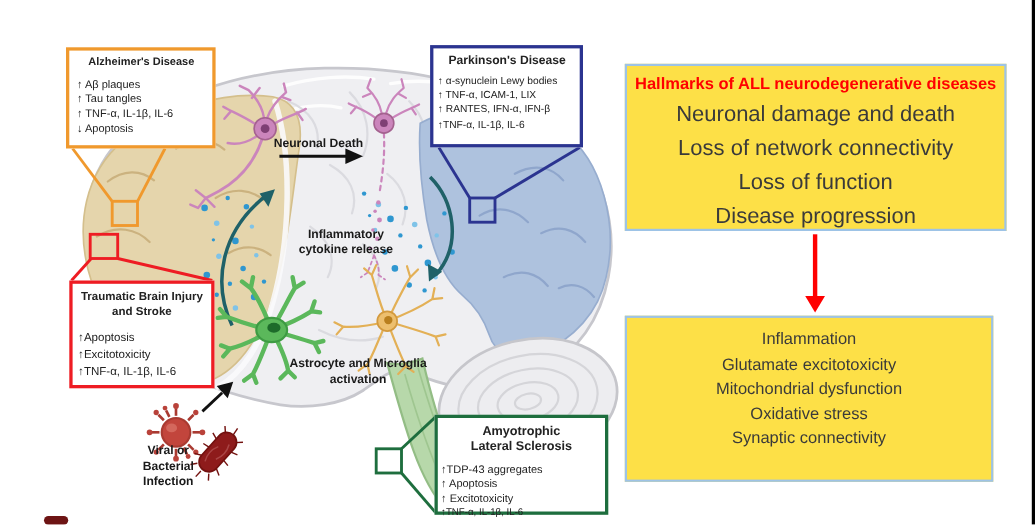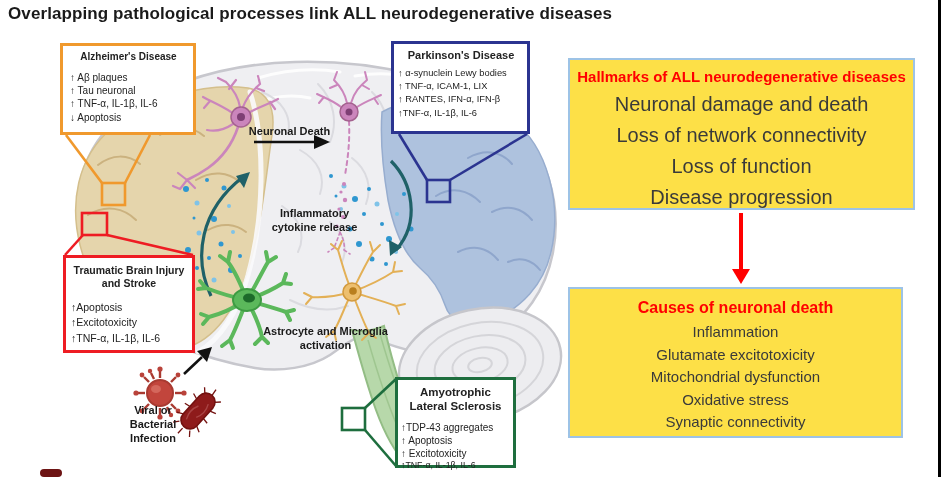--- a/index.html
+++ b/index.html
@@ -18,21 +18,21 @@
   .dbox .dlines div{text-align:left;color:#222;white-space:nowrap;}
   .box-alz{left:60px;top:43px;width:136px;height:92px;border:3px solid #F0992D;padding:5px 6px 4px 7px;}
   .box-alz .dtitle{font-size:10px;margin-bottom:9px;}
   .box-alz .dlines div{font-size:10px;line-height:1.32;}
   .box-park{left:391px;top:41px;width:139px;height:93px;border:3px solid #2B3490;padding:5px 3px 3px 4px;}
   .box-park .dtitle{font-size:11px;margin-bottom:6px;}
   .box-park .dlines div{font-size:9.3px;line-height:1.42;}
   .box-tbi{left:63px;top:255px;width:132px;height:98px;border:3px solid #EE1C23;padding:6px 5px;}
   .box-tbi .dtitle{font-size:10.5px;line-height:1.25;margin-bottom:10px;}
   .box-tbi .dlines div{font-size:10.5px;line-height:1.45;}
-  .box-als{left:395px;top:377px;width:121px;height:91px;border:3px solid #1E6E3E;padding:4px 3px;}
+  .box-als{left:395px;top:377px;width:158px;height:91px;border:3px solid #1E6E3E;padding:4px 3px;}
   .box-als .dtitle{font-size:11.5px;line-height:1.2;max-width:100px;margin:2px auto 7px auto;}
   .box-als .dlines div{font-size:10px;line-height:1.3;}
   .box-als .dlines div:last-child{font-size:8.8px;}
   
   .panel{position:absolute;background:#fde047;border:2px solid #9DC3E6;z-index:2;box-sizing:border-box;text-align:center;}
   .panel .ptitle{color:#FF0000;font-weight:bold;}
   .panel .pitems div{color:#3a3a3a;}
   .panel-hallmarks{left:568px;top:58px;width:347px;height:152px;padding:8px 6px;}
   .panel-hallmarks .ptitle{font-size:15px;line-height:1.25;margin-bottom:2px;}
   .panel-hallmarks .pitems div{font-size:20px;line-height:1.55;}
@@ -46,21 +46,20 @@
   .lbl-glia{left:258px;top:325px;width:135px;}
   .lbl-infection{left:120px;top:404px;width:66px;}
   .right-border{position:absolute;right:0;top:0;width:3px;height:477px;background:#000;z-index:4;}
   .corner-artifact{position:absolute;left:40px;top:469px;width:22px;height:8px;background:#6d1414;border-radius:4px;z-index:2;}
 </style>
 </head>
 <body>
 
 <div class="stage">
 
-  <div class="fig-title">Overlapping pathological processes link ALL neurodegenerative diseases</div>
 
   <svg width="941" height="477" viewBox="0 0 941 477">
 
     <g>
       <path d="M 85,255 C 72,215 74,165 108,128 C 145,90 215,64 295,62 C 375,60 455,78 508,118
                C 548,150 562,205 553,252 C 546,290 525,320 492,338 C 470,349 445,355 420,352
                C 400,350 385,342 370,338 C 355,334 345,345 330,355 C 310,368 280,372 255,368
                C 225,363 200,355 175,345 C 135,328 98,295 85,255 Z" fill="#EFEFF2" stroke="#C7C7CD" stroke-width="2.5"></path>
       <path d="M 258,78 C 285,70 315,68 340,72 M 355,76 C 380,72 405,74 425,82 M 250,105 C 270,96 292,94 310,98" fill="none" stroke="#FFFFFF" stroke-width="3" opacity="0.85" stroke-linecap="round"></path>
       <path d="M 262,92 C 282,100 292,116 288,134 M 318,84 C 334,100 338,122 330,142
@@ -284,21 +283,21 @@
     <g>
       <line x1="741" y1="213" x2="741" y2="272" stroke="#FF0000" stroke-width="4"></line>
       <polygon points="741,284 732,269 750,269" fill="#FF0000"></polygon>
     </g>
   </svg>
 
   <div class="dbox box-alz">
     <div class="dtitle">Alzheimer's Disease</div>
     <div class="dlines">
       <div>↑ Aβ plaques</div>
-      <div>↑ Tau neuronal</div>
+      <div>↑ Tau tangles</div>
       <div>↑ TNF-α, IL-1β, IL-6</div>
       <div>↓ Apoptosis</div>
     </div>
   </div>
 
   <div class="dbox box-park">
     <div class="dtitle">Parkinson's Disease</div>
     <div class="dlines">
       <div>↑ α-synuclein Lewy bodies</div>
       <div>↑ TNF-α, ICAM-1, LIX</div>
@@ -335,21 +334,20 @@
     <div class="ptitle">Hallmarks of ALL neurodegenerative diseases</div>
     <div class="pitems">
       <div>Neuronal damage and death</div>
       <div>Loss of network connectivity</div>
       <div>Loss of function</div>
       <div>Disease progression</div>
     </div>
   </div>
 
   <div class="panel panel-causes">
-    <div class="ptitle">Causes of neuronal death</div>
     <div class="pitems">
       <div>Inflammation</div>
       <div>Glutamate excitotoxicity</div>
       <div>Mitochondrial dysfunction</div>
       <div>Oxidative stress</div>
       <div>Synaptic connectivity</div>
     </div>
   </div>
 
   <div class="corner-artifact"></div>

